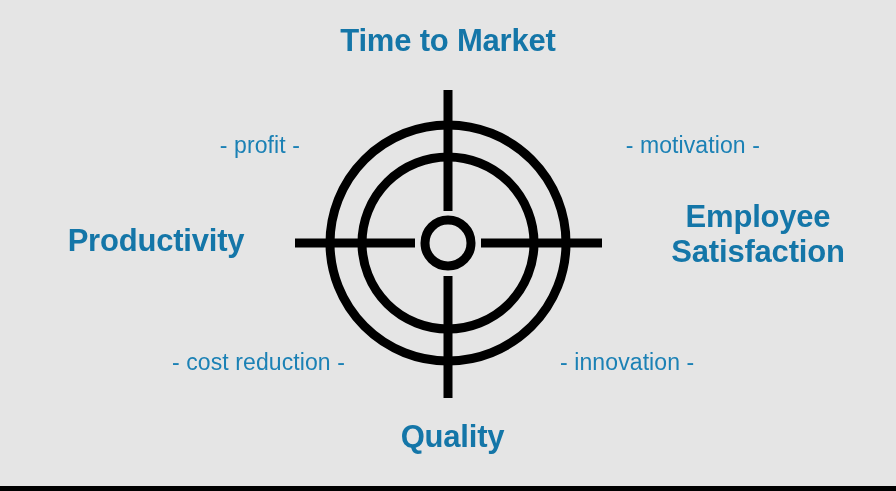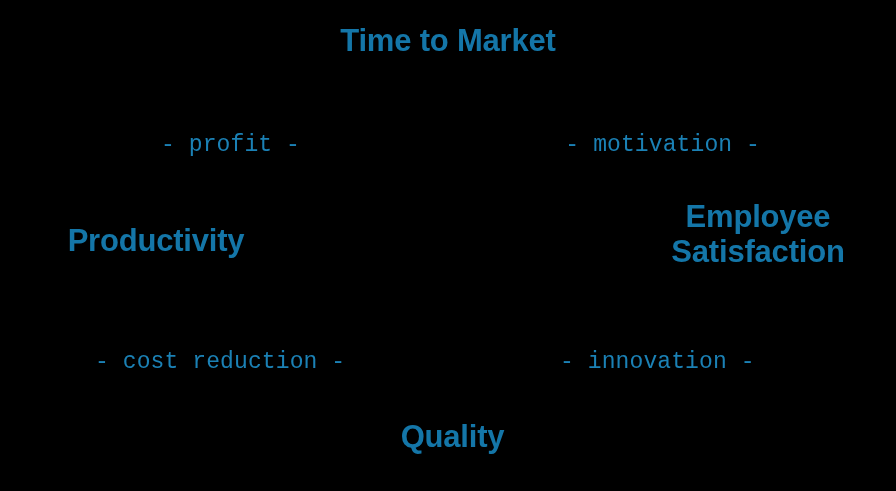--- a/index.html
+++ b/index.html
@@ -8,21 +8,21 @@
     padding: 0;
     background: #ffffff;
   }
   body {
     font-family: "Liberation Sans", sans-serif;
   }
   #canvas {
     position: relative;
     width: 896px;
     height: 491px;
-    background: #000000;
+    background: #e5e5e5;
     overflow: hidden;
     box-sizing: border-box;
   }
   #bottom-rule {
     position: absolute;
     left: 0;
     bottom: 0;
     width: 896px;
     height: 5px;
     background: #000000;
@@ -37,21 +37,20 @@
   .label.primary {
     font-weight: bold;
     font-size: 31px;
     letter-spacing: -0.2px;
   }
   .label.secondary {
     font-weight: normal;
     font-size: 23px;
     color: #1b81b5;
     letter-spacing: 0.1px;
-    font-family: Liberation Mono, monospace;
   }
   
   #label-time-to-market {
     left: 0; right: 0;
     top: 24px;
   }
   #label-quality {
     left: 0; right: 0;
     top: 420px;
     margin-left: 9px;

